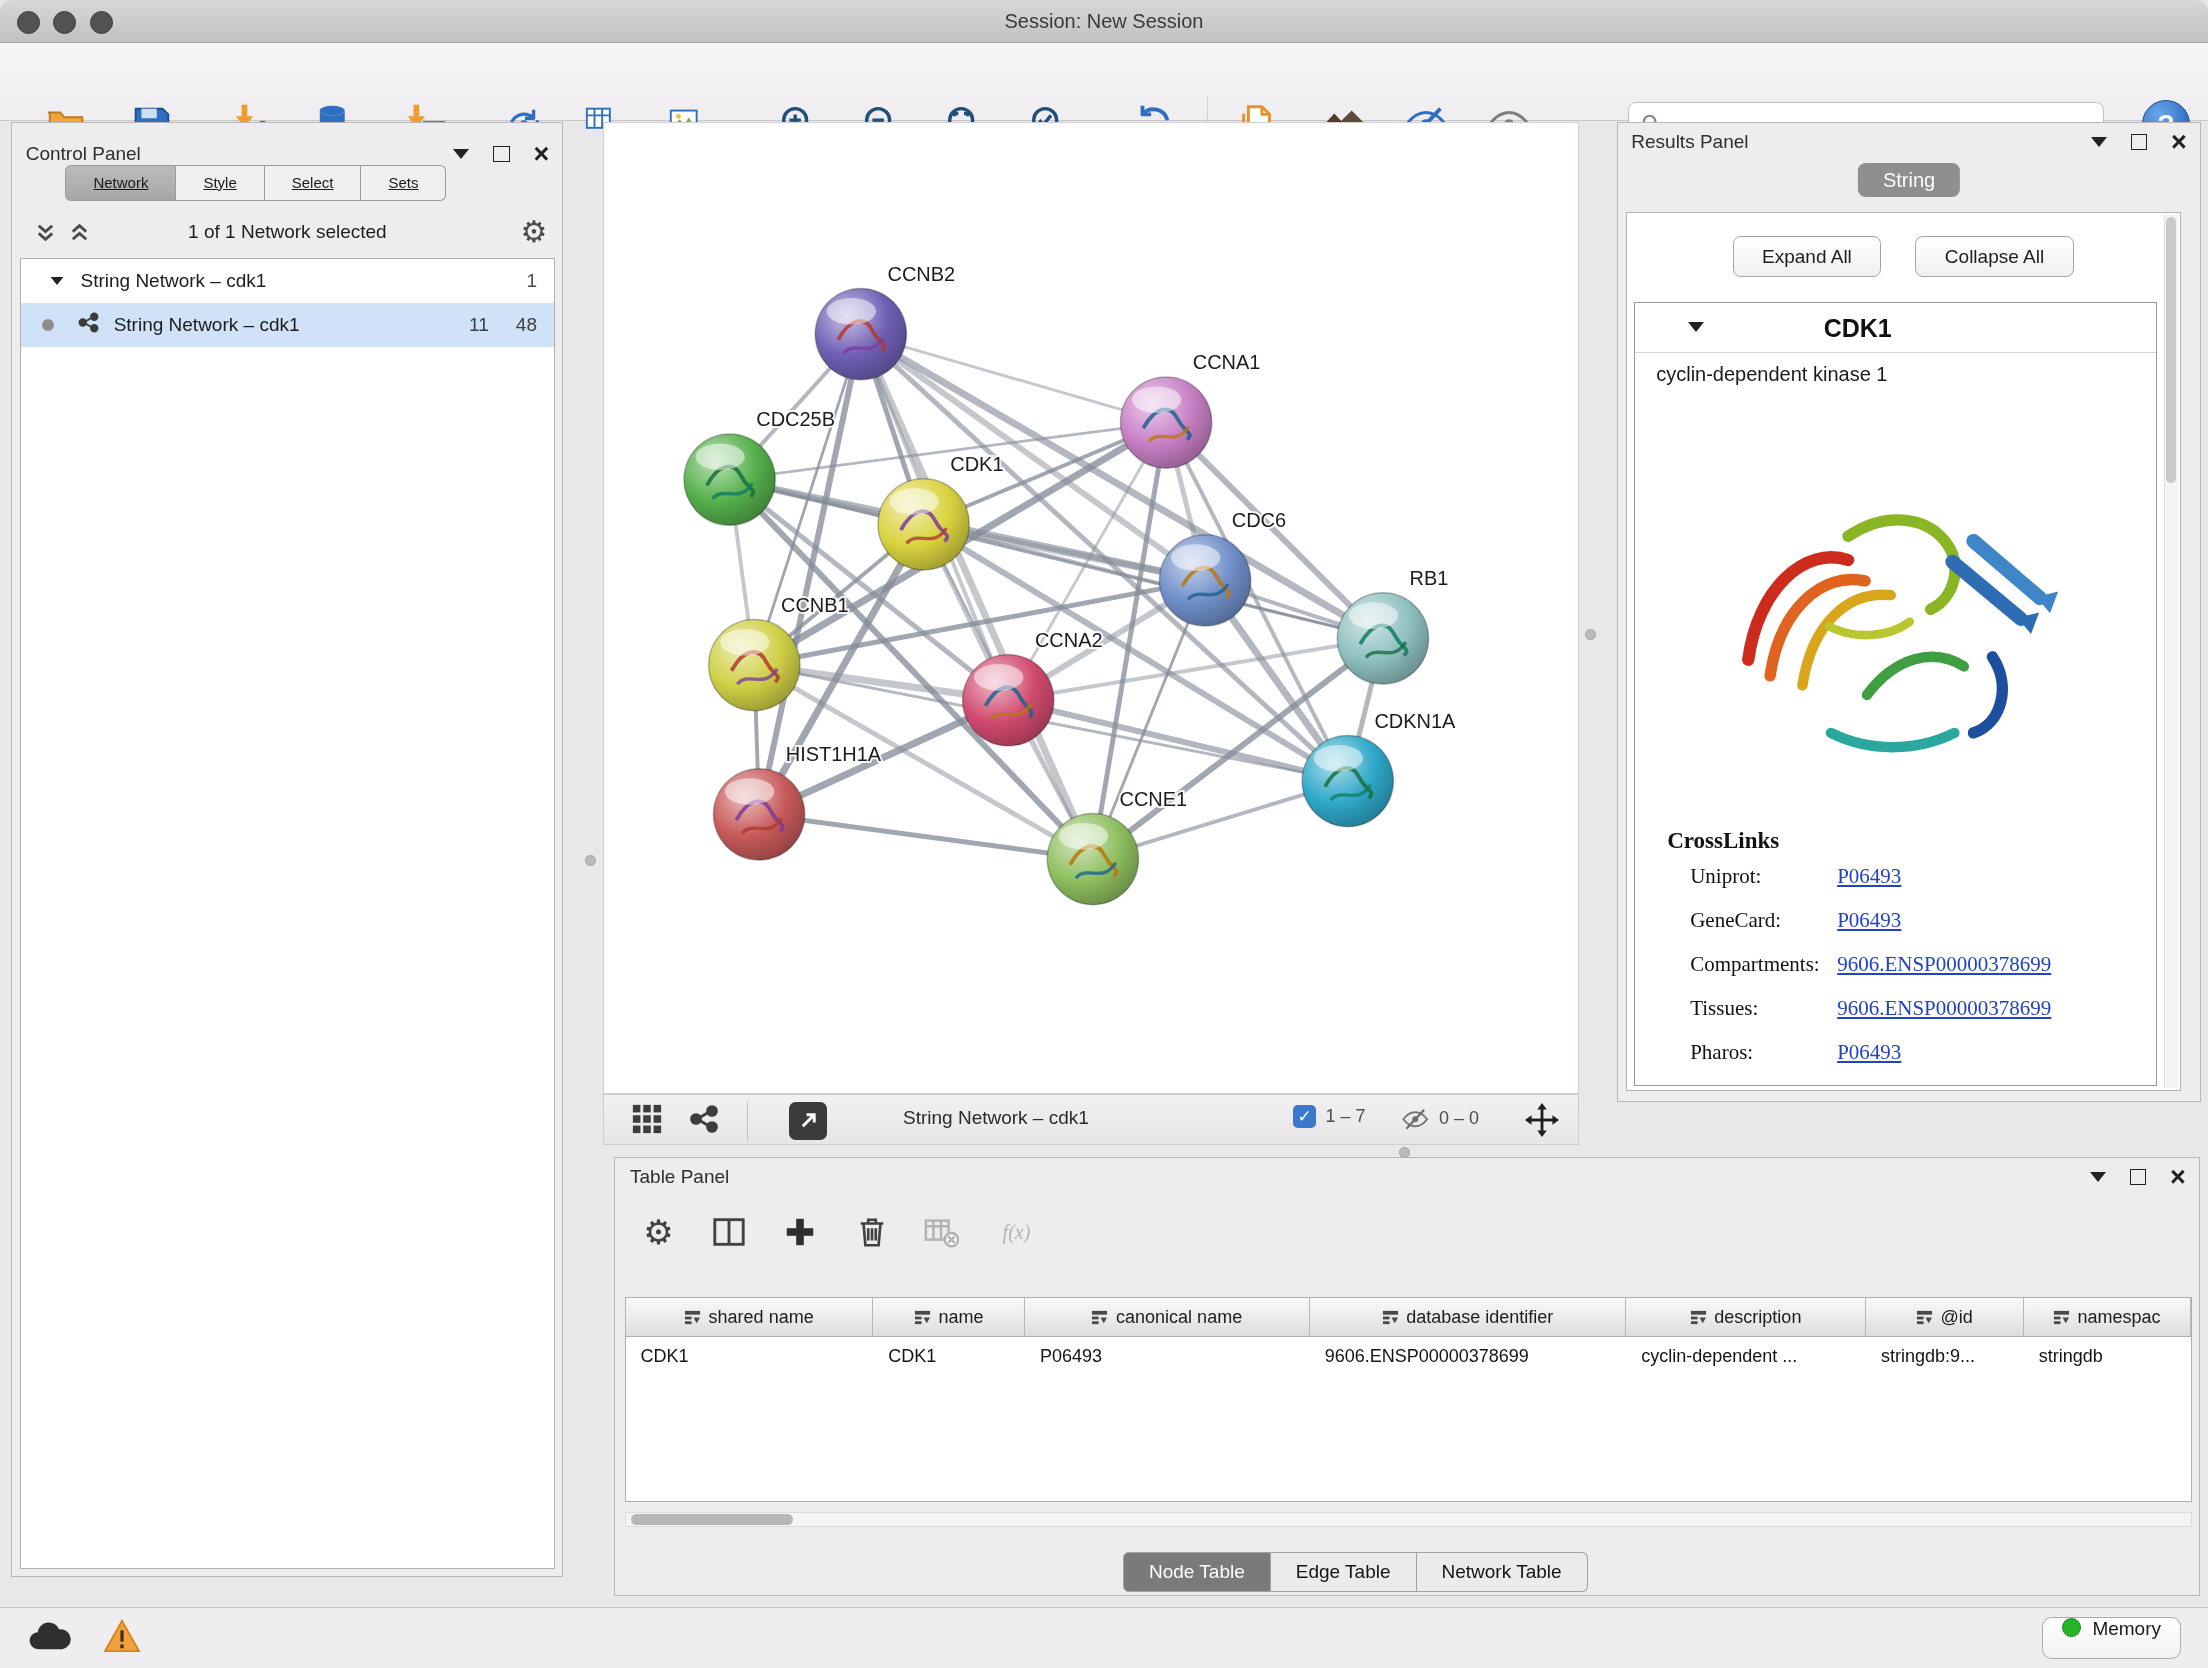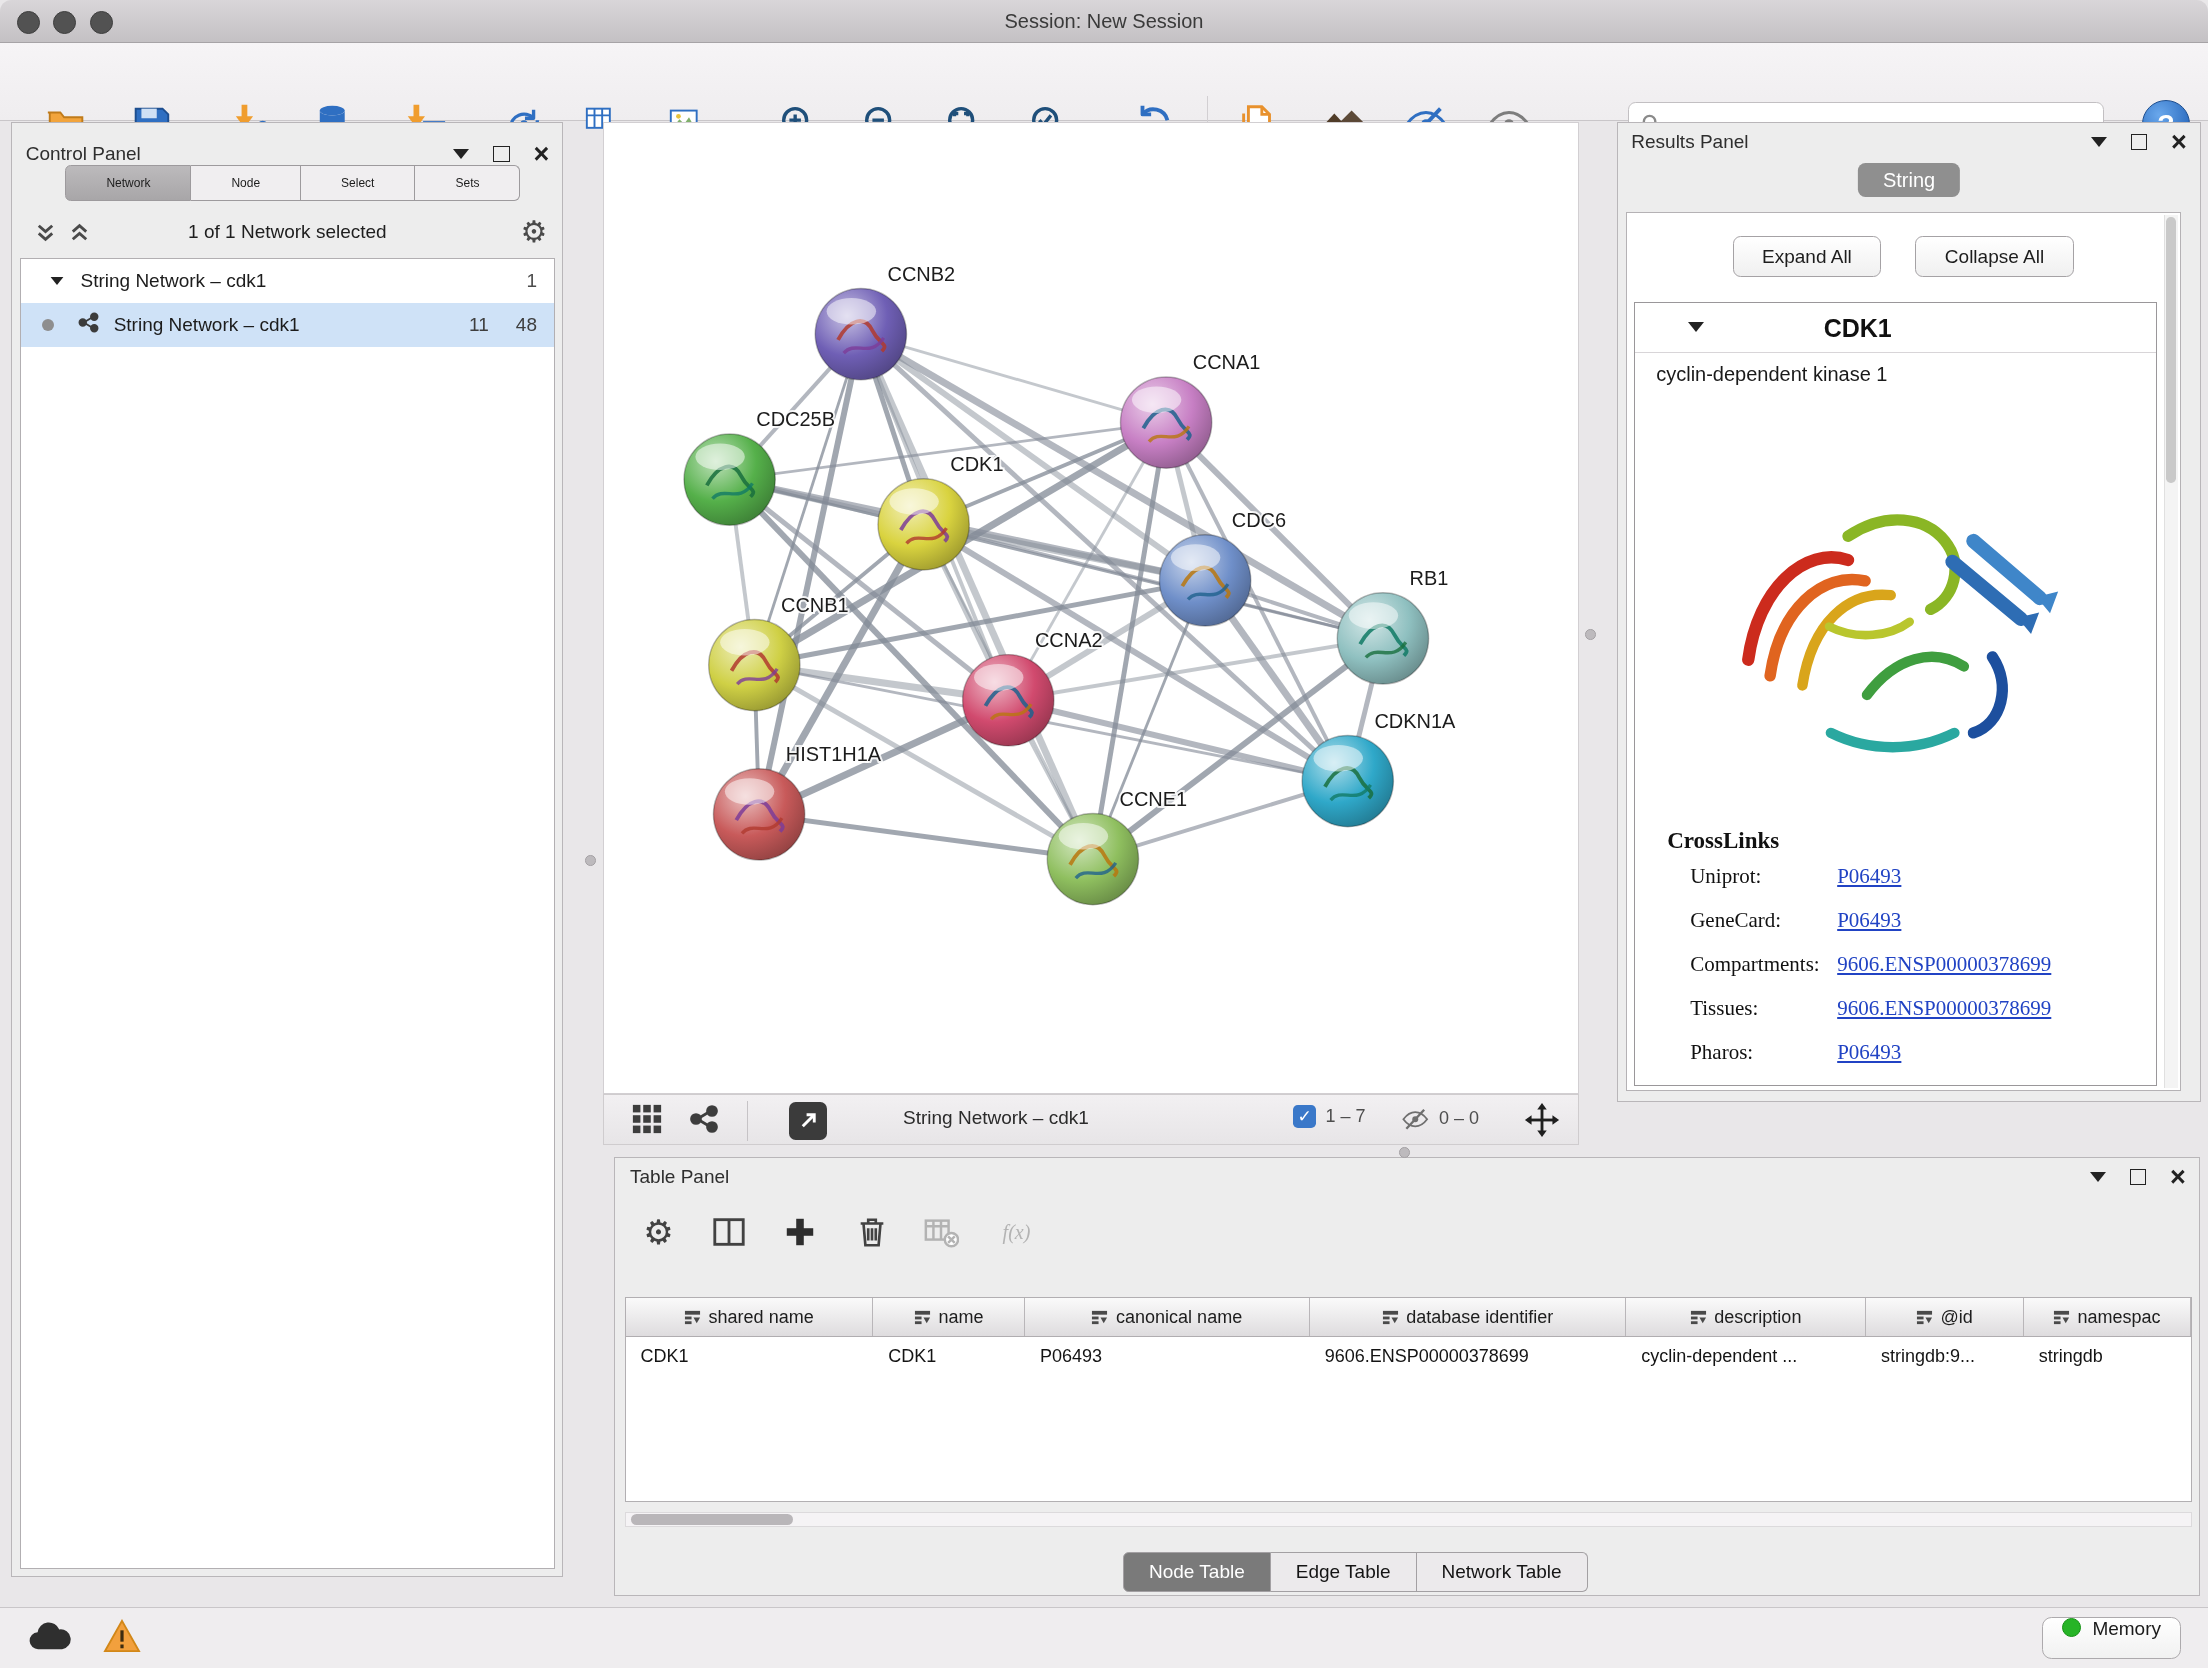--- a/index.html
+++ b/index.html
@@ -57,22 +57,22 @@
 
   
   .control-panel{
     position:absolute;left:11.4px;top:122px;width:552px;height:1455px;
     background:#ededed;border:1px solid #b9b6b9;box-sizing:border-box;
   }
   .cp-header{position:absolute;left:0;top:0;right:0;height:38px;margin-top:12px;}
   .cp-header .panel-title{position:absolute;left:13.3px;top:7.6px;}
   .cp-tabs{position:absolute;left:53px;top:42px;display:flex;}
   .tab{
-    height:34px;line-height:34px;padding:0 40px;font-size:12px;color:#1c1c1c;
-    background:#f0eef0;border:1px solid #9d9a9d;border-left:none;
+    height:34px;line-height:34px;padding:0 27px;font-size:15px;color:#1c1c1c;
+    background:#f0eef0;border:1px solid #9d9a9d;border-left:none;text-decoration:underline;
   }
   .tab:first-child{border-left:1px solid #9d9a9d;border-radius:5.7px 0 0 5.7px;}
   .tab:last-child{border-radius:0 5.7px 5.7px 0;}
   .tab.selected{background:linear-gradient(#bcbabc,#a8a6a8);}
   .cp-selrow{position:absolute;left:0;top:89px;right:0;height:42px;}
   .cp-selrow .chev{position:absolute;top:7.6px;}
   .cp-selrow .sel-text{position:absolute;left:0;right:0;text-align:center;top:8.6px;font-size:19px;color:#1e1e1e;}
   .cp-gear{position:absolute;right:15px;top:1.9px;font-size:30px;color:#4a4a4a;}
   .tree{
     position:absolute;left:7.6px;top:135px;width:535px;height:1311px;
@@ -357,21 +357,21 @@
           <span class="tri-down"></span>
         </span>
       <span class="pb">
           <span class="maxbox"></span>
         </span>
       <span class="pb xglyph">×</span>
     </div>
   </div>
   <div class="cp-tabs" id="cp-tabs">
       <div class="tab selected">Network</div>
-      <div class="tab">Node</div>
+      <div class="tab">Style</div>
       <div class="tab">Select</div>
       <div class="tab">Sets</div>
     </div>
   <div class="cp-selrow">
     <span class="chev" style="left:21px">
       <svg width="25" height="25" viewBox="0 0 26 26" fill="none" stroke="#4a4a4a" stroke-width="3">
           <path d="M6 6l7 6 7-6M6 14l7 6 7-6"></path>
         </svg>
     </span>
     <span class="chev" style="left:55px">

